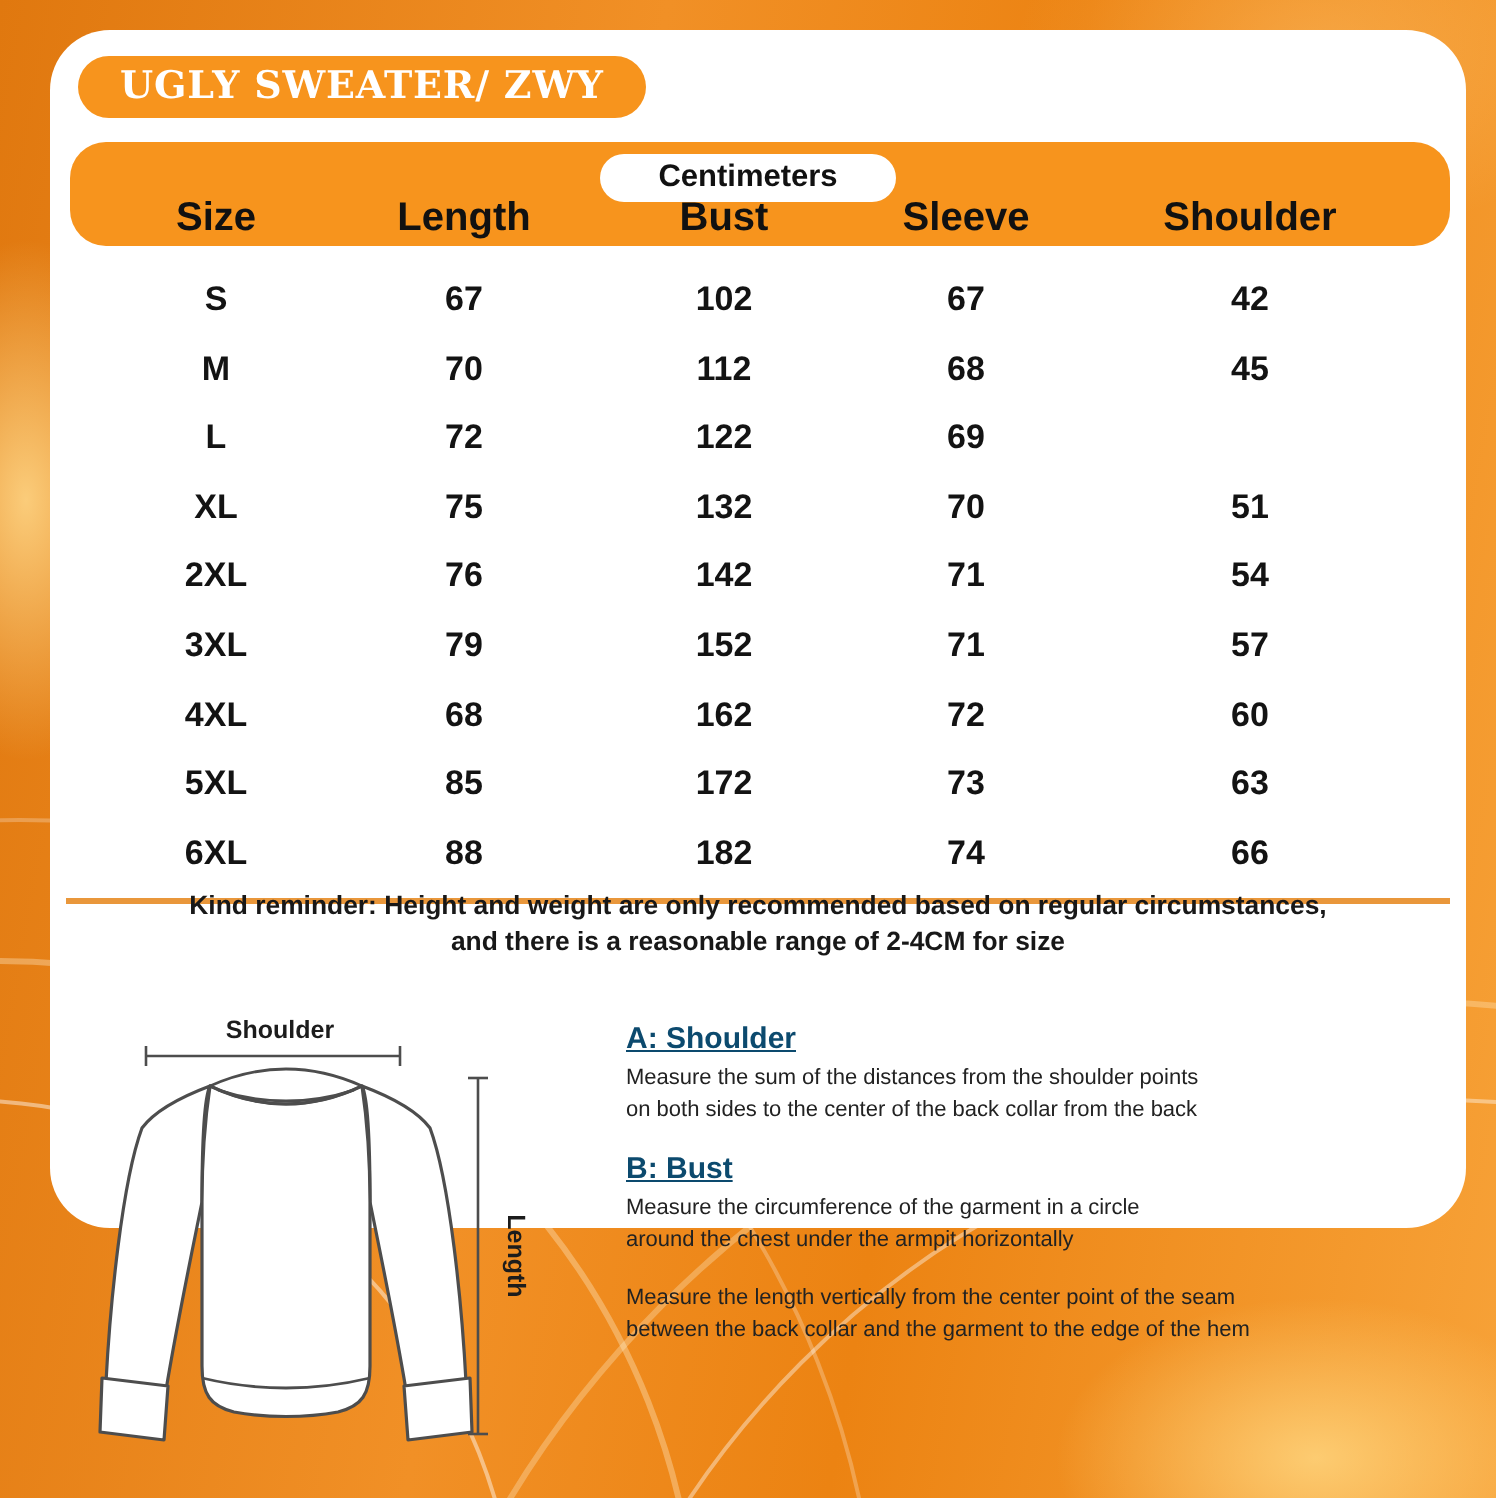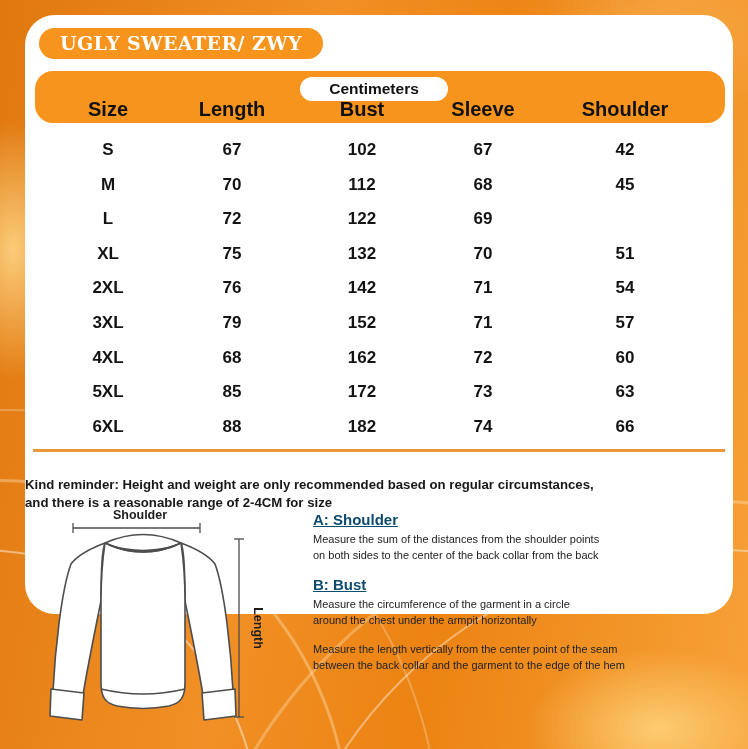--- a/index.html
+++ b/index.html
@@ -57,21 +57,21 @@
     display:grid; grid-template-columns:146px 102px 158px 84px 200px;
     width:690px; text-align:center;
   }
   .cols{ position:absolute; left:0; top:27px; font-size:20px; font-weight:bold; color:#111; }
   .tbody{ position:absolute; left:10px; top:118px; width:690px; }
   .trow{ height:34.6px; line-height:34.6px; font-size:17px; font-weight:bold; color:#131313; }
 
   
   .divider{ position:absolute; left:8px; top:434px; width:692px; height:3px; background:var(--divider,#E9973B); }
   .reminder{
-    position:absolute; left:0; top:461px; width:708px; text-align:left;
+    position:absolute; left:0; top:429px; width:708px; text-align:center;
     font-size:13.2px; font-weight:bold; color:#181818; line-height:17.5px;
   }
 
   
   .diagram{ position:absolute; left:18px; top:488px; width:268px; height:228px; }
   .diagram svg{ width:100%; height:100%; }
   .meas{ stroke:#4d4d4d; stroke-width:1.3; }
   .garment{ stroke:#4d4d4d; stroke-width:1.6; fill:#ffffff; stroke-linejoin:round; }
   .garment-line{ stroke:#4d4d4d; stroke-width:1.4; fill:none; }
   .diagram text{ font-family:"Liberation Sans", sans-serif; font-size:12.5px; font-weight:bold; fill:#1c1c1c; }

